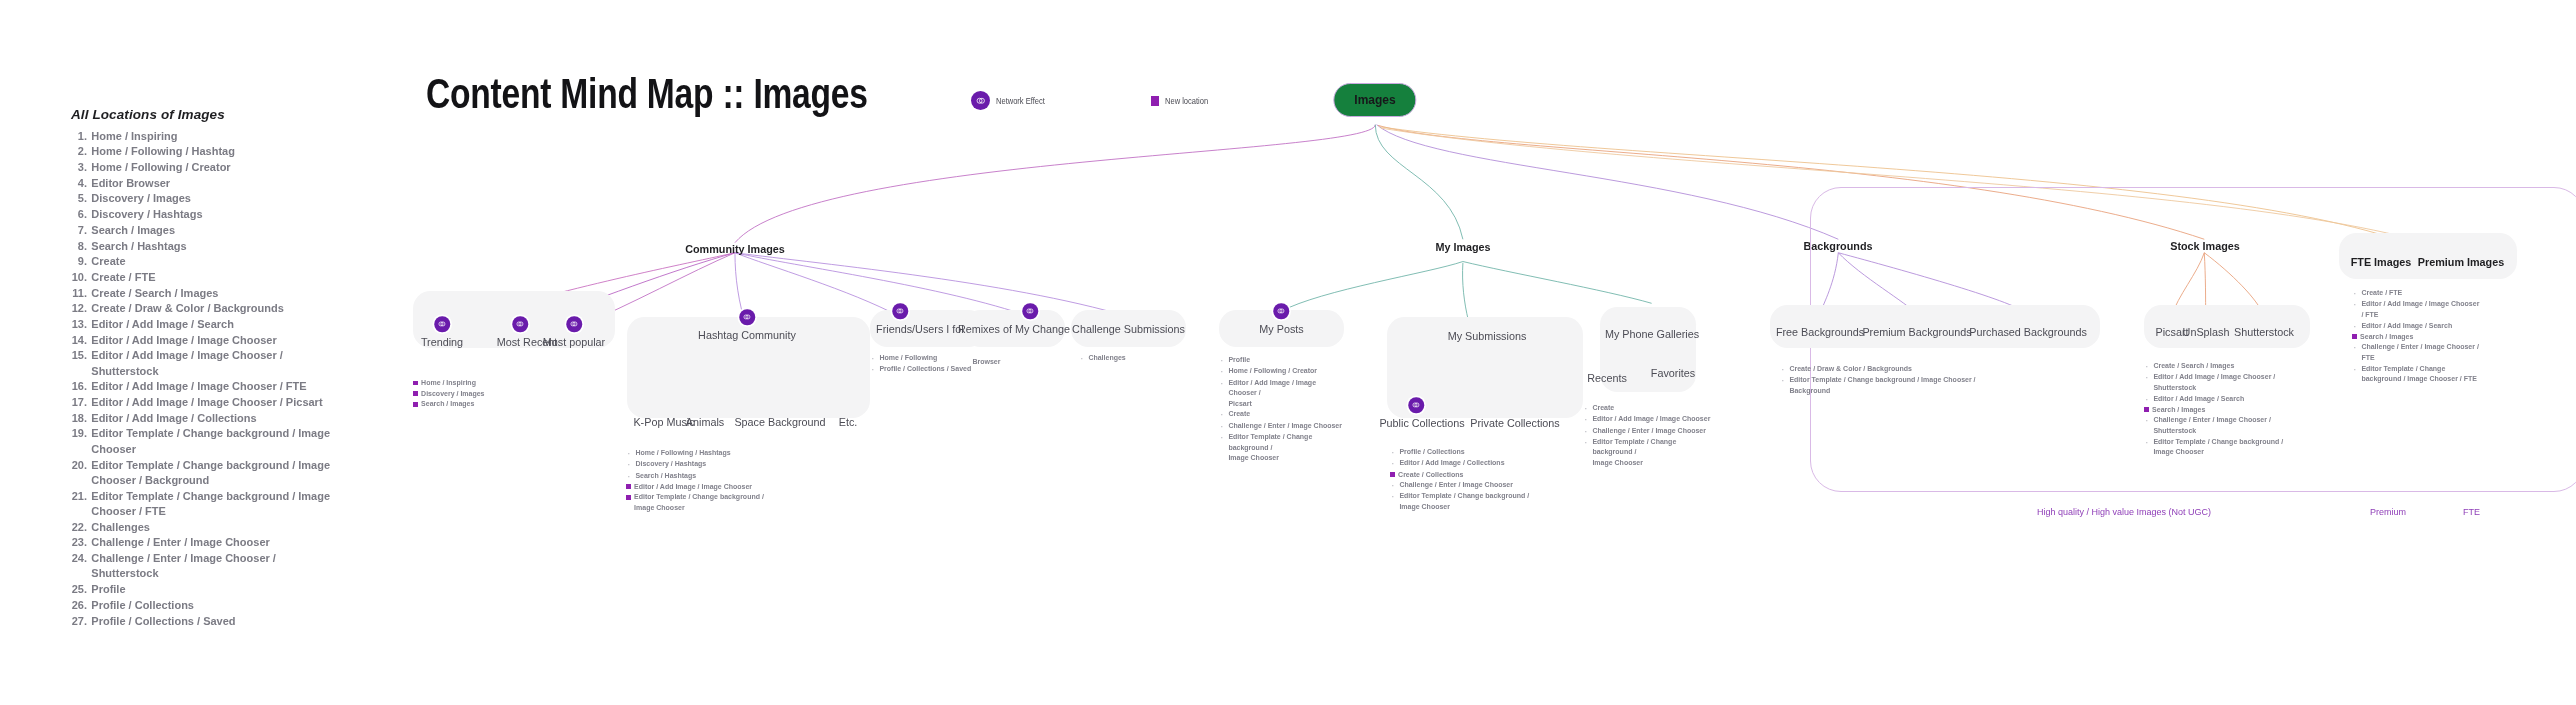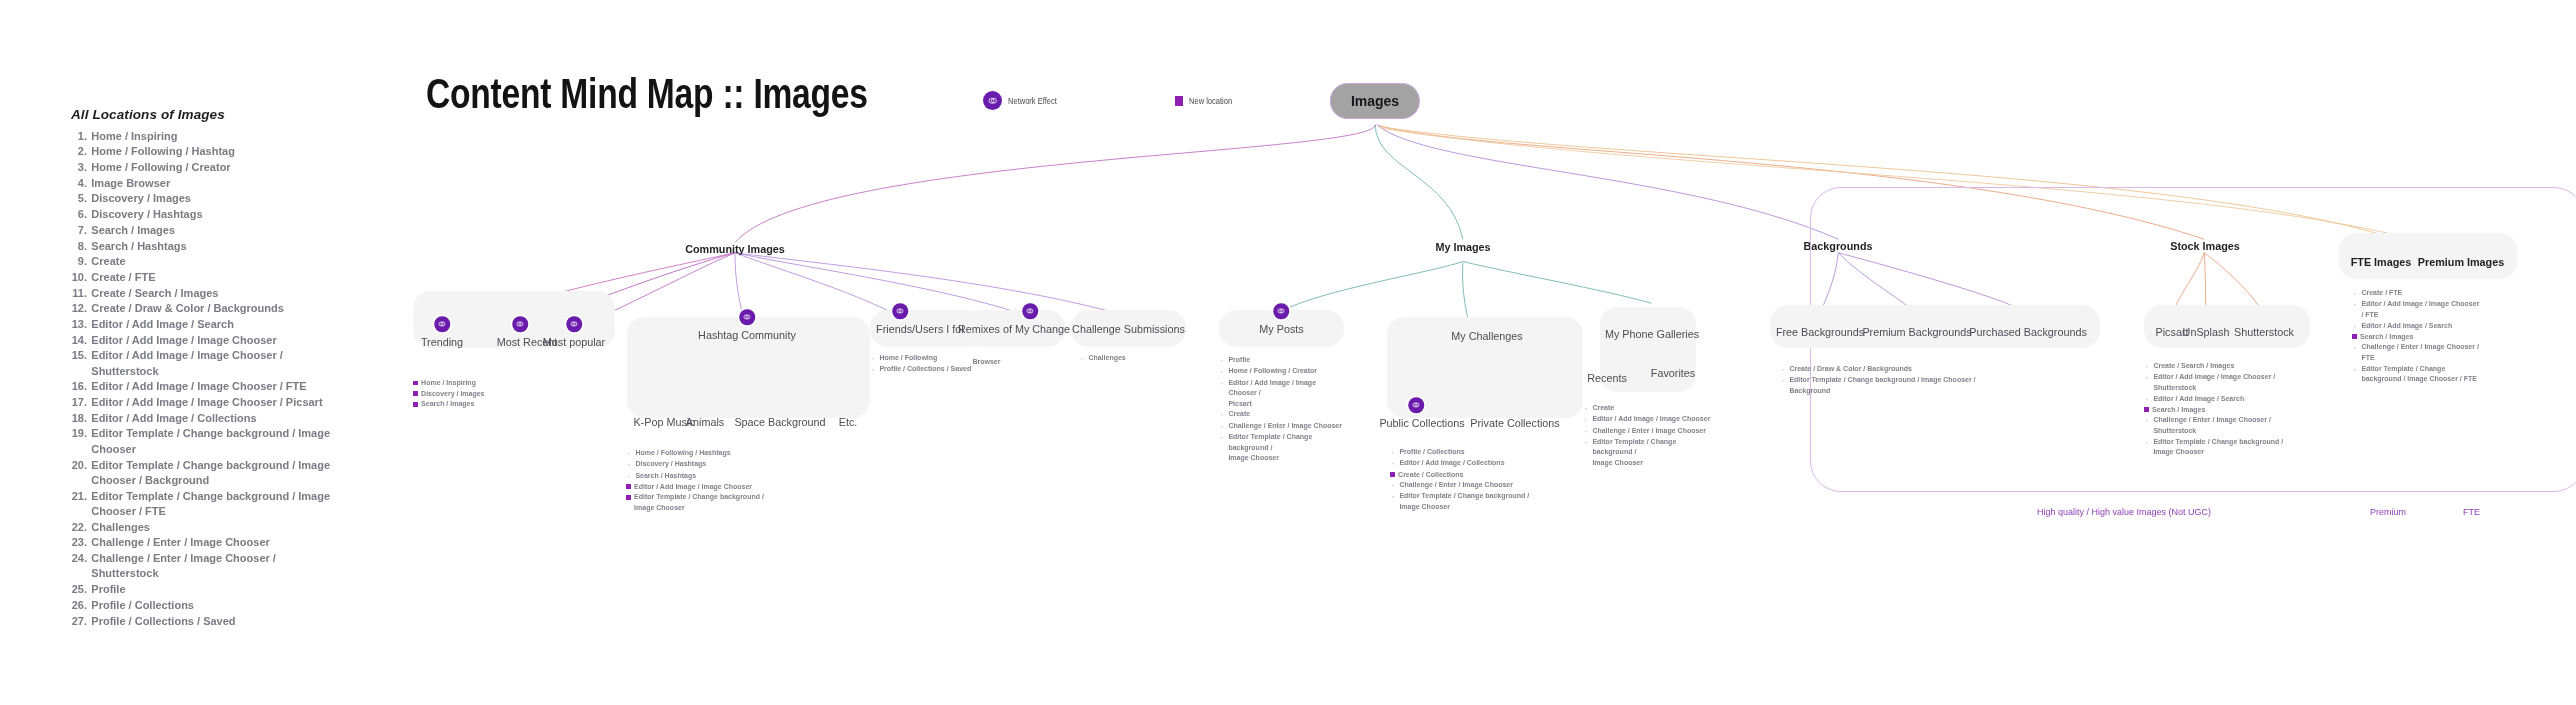--- a/index.html
+++ b/index.html
@@ -18,36 +18,36 @@
   ol.index-list li{margin:0 0 0.3px 0;padding-left:1.3px;}
 
   
   .page-title{
     position:absolute;left:426px;top:70px;font-size:42px;font-weight:700;
     color:#131316;letter-spacing:-0.3px;white-space:nowrap;
     font-family:"Liberation Sans","DejaVu Sans",sans-serif;
     transform:scaleX(0.80);transform-origin:left top;
   }
   .legend{position:absolute;left:971px;top:91px;display:flex;gap:101px;align-items:center;}
-  .legend-item{display:flex;align-items:center;gap:6px;margin-left:12px;}
+  .legend-item{display:flex;align-items:center;gap:6px;}
   .legend-label{font-size:8.4px;color:#4a4a52;white-space:nowrap;transform:scaleX(.9);transform-origin:left center;}
   .ne-badge{width:19px;height:19px;border-radius:50%;background:#6a1bab;
     display:flex;align-items:center;justify-content:center;box-shadow:0 0 0 1.3px #fff;}
   .ne-badge svg{display:block;}
   .sq{width:7.4px;height:10px;background:#8f1fb0;display:inline-block;}
 
   
   .branch-label{
     position:absolute;font-size:10.8px;font-weight:700;color:#1f1f22;white-space:nowrap;
     transform:translateX(-50%);
   }
   .node-root{
     position:absolute;transform:translateX(-50%);
-    border:0.9px solid #c9a9e0;border-radius:17.5px;background:#a3a3a3;
-    padding:8.8px 20px;font-size:14px;font-weight:700;color:#17171a;white-space:nowrap;
+    border:0.9px solid #c9a9e0;border-radius:17.5px;background:#15803d;
+    padding:8.8px 20px;font-size:12px;font-weight:700;color:#17171a;white-space:nowrap;
   }
   .group{
     position:absolute;background:#f4f4f5;border-radius:17.5px;
     display:flex;align-items:center;box-sizing:border-box;
   }
   .group .leaf{
     font-size:10.8px;color:#4c4c55;white-space:nowrap;position:relative;
   }
   .leaf-abs{position:absolute;font-size:10.8px;color:#4c4c55;white-space:nowrap;transform:translateX(-50%);}
   .group-title{
@@ -126,21 +126,21 @@
       <path d="M3270,375 C3310,405 3350,445 3358,468" stroke="#e8a07a"></path>
     </g>
   </svg>
 
   <div class="index-wrap">
     <div class="index-title">All Locations of Images</div>
     <ol class="index-list">
         <li>Home / Inspiring</li>
         <li>Home / Following / Hashtag</li>
         <li>Home / Following / Creator</li>
-        <li>Image Browser</li>
+        <li>Editor Browser</li>
         <li>Discovery / Images</li>
         <li>Discovery / Hashtags</li>
         <li>Search / Images</li>
         <li>Search / Hashtags</li>
         <li>Create</li>
         <li>Create / FTE</li>
         <li>Create / Search / Images</li>
         <li>Create / Draw &amp; Color / Backgrounds</li>
         <li>Editor / Add Image / Search</li>
         <li>Editor / Add Image / Image Chooser</li>
@@ -338,21 +338,21 @@
         <span class="txt">Challenge / Enter / Image Chooser</span>
       </div>
       <div class="row">
         <span class="bullet dot">·</span>
         <span class="txt">Editor Template / Change background /
 Image Chooser</span>
       </div>
     </div>
 
   <div class="group" style="left:1387px;top:317px;width:196px;height:101px;"></div>
-  <div class="group-title" style="left:1487px;top:330px;">My Challenges</div>
+  <div class="group-title" style="left:1487px;top:330px;">My Submissions</div>
   <div class="badge-abs" style="left:1416px;top:405px;">
     <svg width="9.4" height="9.4" viewBox="0 0 24 24" fill="none" stroke="#fff" stroke-width="1.8">
         <circle cx="9.5" cy="12" r="5.2"></circle>
         <circle cx="14.5" cy="12" r="5.2"></circle>
       </svg>
     </div>
   <div class="leaf-abs" style="left:1422px;top:417px;">Public Collections</div>
   <div class="leaf-abs" style="left:1515px;top:417px;">Private Collections</div>
   <div class="notes" style="left:1390px;top:447px;width:145px;">
       <div class="row">

